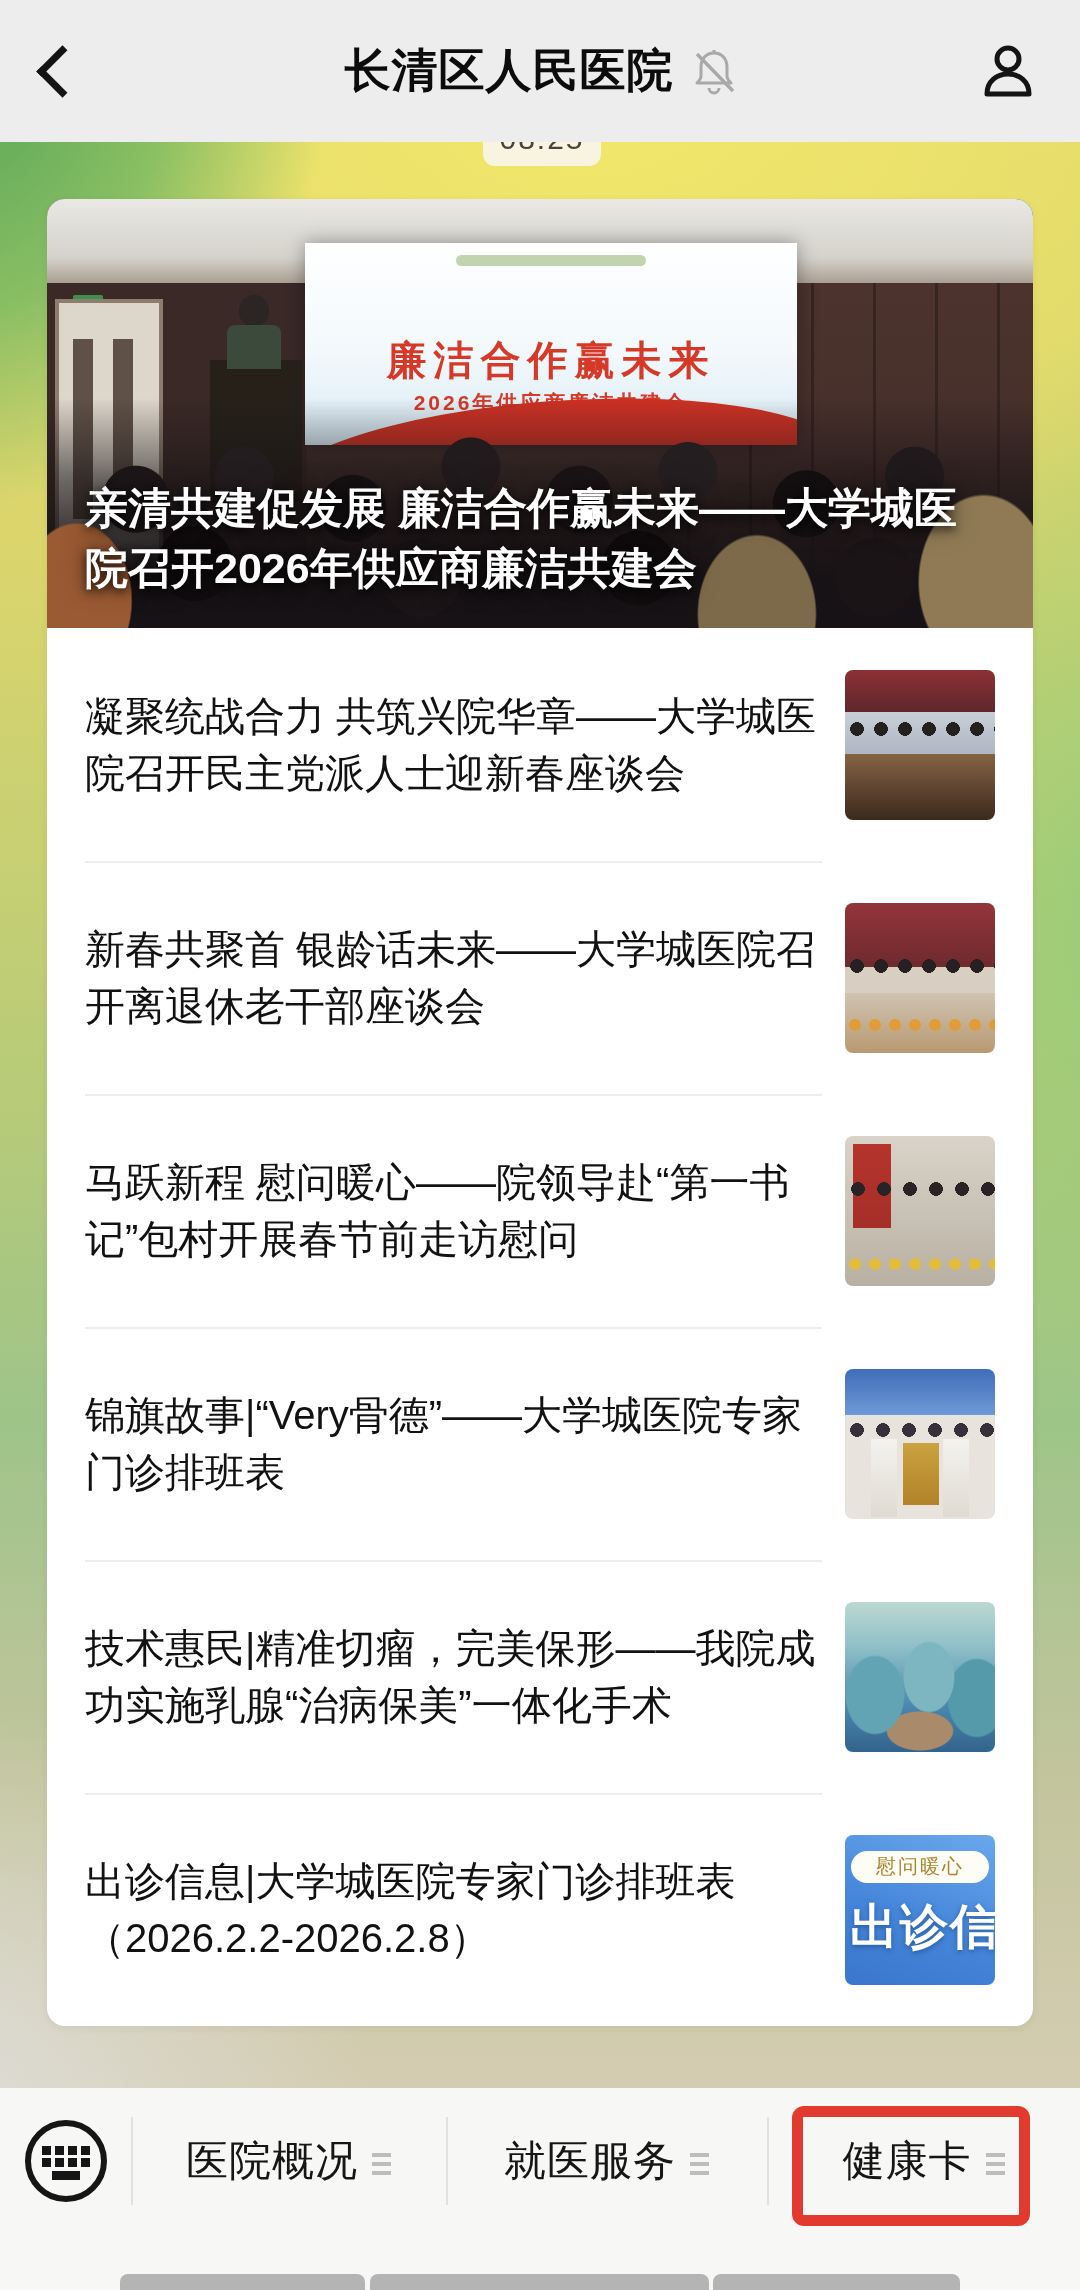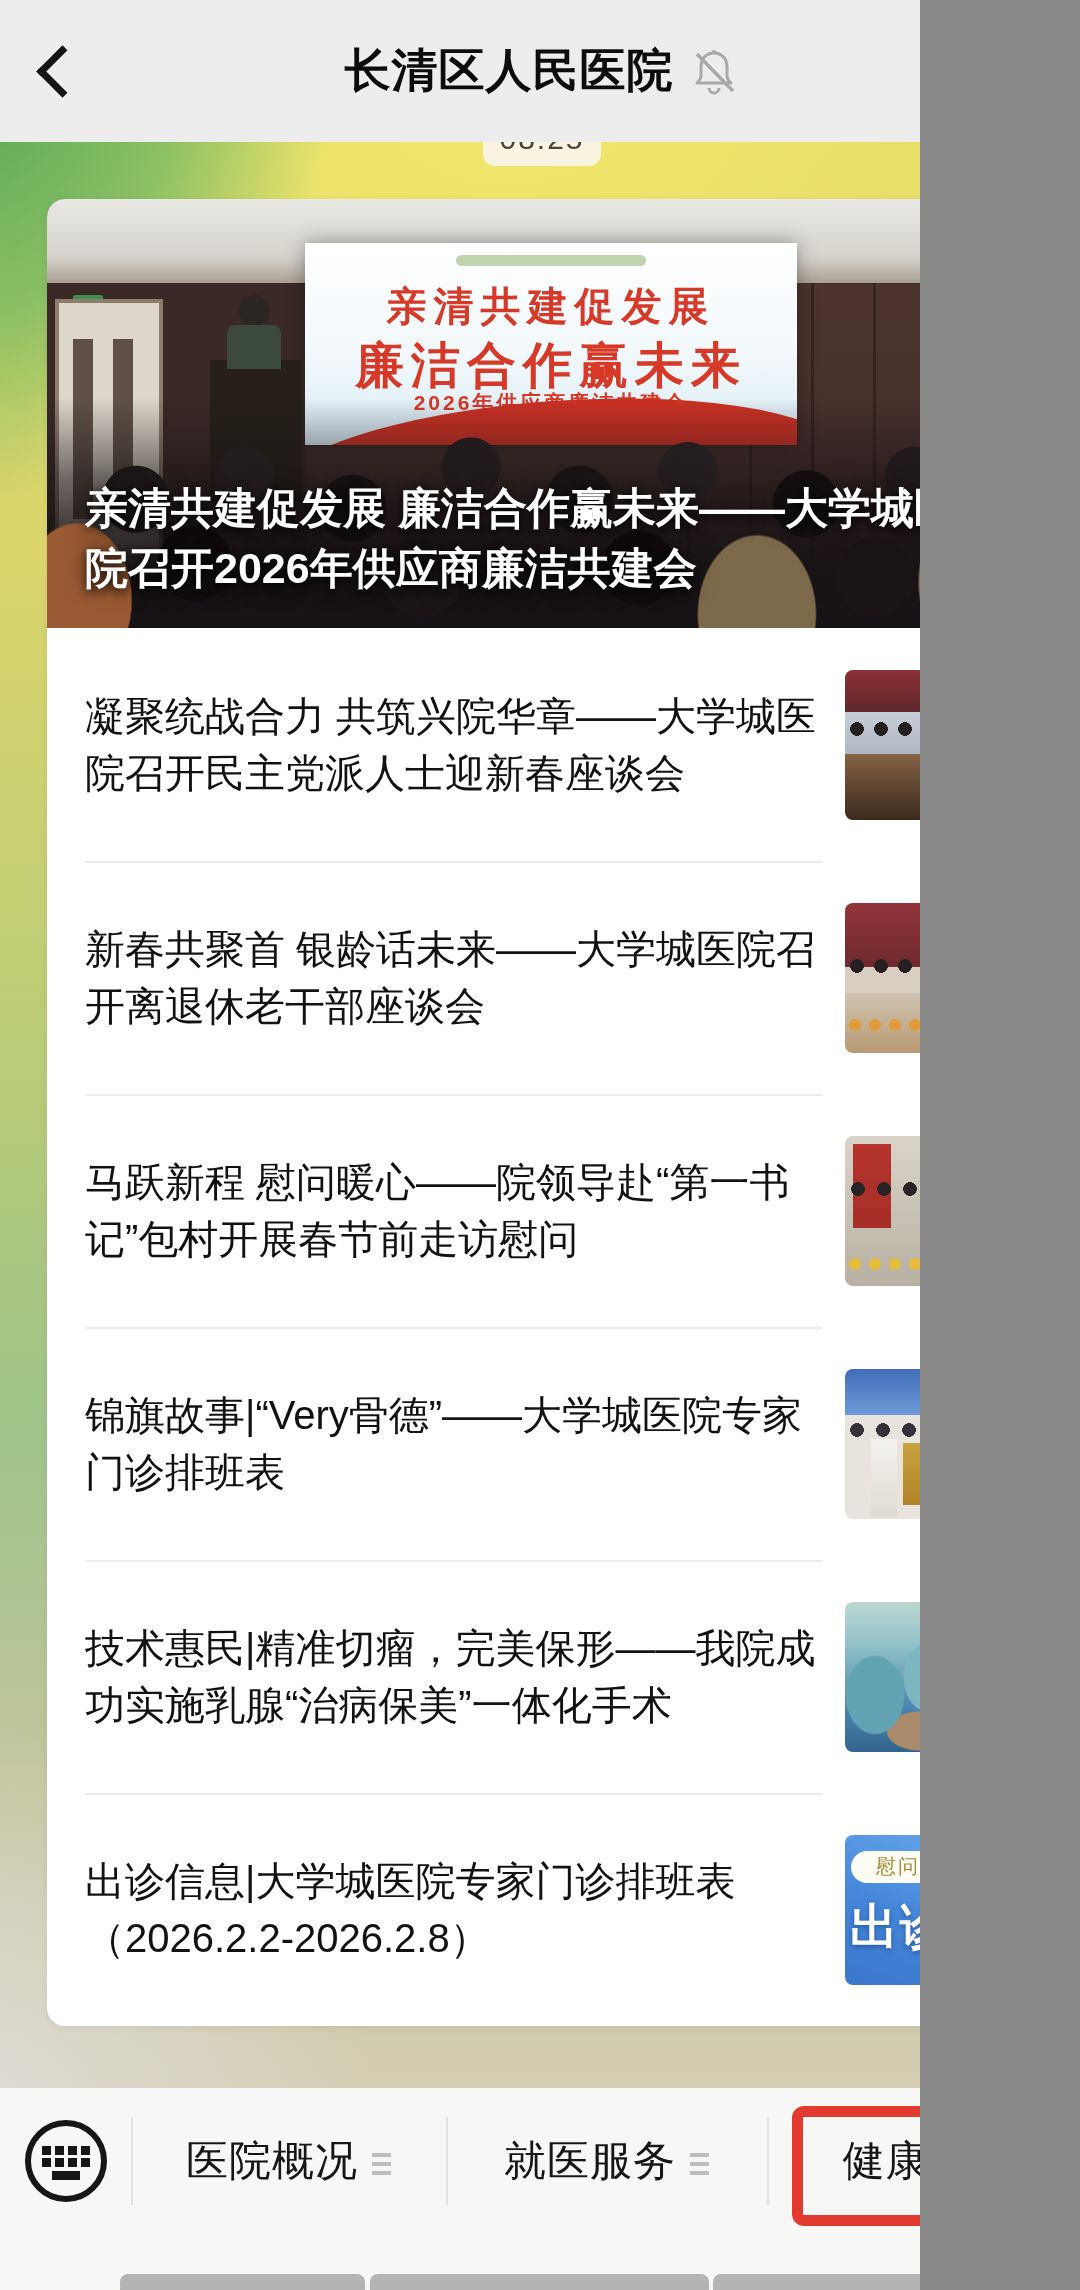--- a/index.html
+++ b/index.html
@@ -1,16 +1,16 @@
 <!DOCTYPE html>
 <html><head>
 <meta charset="utf-8">
 <style>
   html,body{margin:0;padding:0;background:#888;}
-  .screen{position:relative;width:920px;height:2290px;overflow:hidden;
+  .screen{position:relative;width:1080px;height:2290px;overflow:hidden;
     font-family:"Liberation Sans",sans-serif;background:#eab308;}
 
   
   .wallpaper{position:absolute;inset:0;z-index:0;background:
     radial-gradient(ellipse 520px 640px at -4% 2%, rgba(74,160,84,.95) 0%, rgba(104,180,96,.72) 42%, rgba(120,190,100,0) 72%),
     radial-gradient(ellipse 950px 640px at 55% 4%, rgba(244,233,107,.95) 0%, rgba(236,226,106,.55) 55%, rgba(236,226,106,0) 80%),
     radial-gradient(ellipse 520px 820px at 104% 40%, rgba(148,204,122,.85) 0%, rgba(148,204,122,0) 72%),
     radial-gradient(ellipse 620px 560px at -6% 92%, rgba(223,222,218,.95) 0%, rgba(223,222,218,0) 70%),
     linear-gradient(180deg,#e0d96e 0%,#dbd56c 24%,#b7cb78 48%,#9ec489 62%,#c3c59d 78%,#d3ccb0 90%,#d8d2bf 100%);}
 
@@ -45,21 +45,21 @@
   .door{position:absolute;left:8px;top:100px;width:100px;height:329px;background:#ddd6cb;
     border:4px solid #8d7d6d;border-bottom:none;}
   .door i{position:absolute;top:36px;width:20px;height:180px;background:#5f5147;}
   .door i.s1{left:14px;} .door i.s2{left:54px;}
   .pscreen{position:absolute;left:258px;top:44px;width:492px;height:202px;overflow:hidden;
     background:linear-gradient(180deg,#ffffff 0%,#f2f8fb 55%,#d9ecf6 100%);box-shadow:0 0 18px rgba(0,0,0,.35);}
   .pscreen .logo{position:absolute;left:50%;top:12px;transform:translateX(-50%);width:190px;height:11px;
     border-radius:6px;background:#a3bb86;opacity:.65;}
   .sline{position:absolute;left:0;width:100%;text-align:center;color:#d63927;font-weight:bold;}
   .sl1{top:36px;font-size:40px;letter-spacing:7px;}
-  .sl2{top:90px;font-size:49px;letter-spacing:7px;}
+  .sl2{top:90px;font-size:40px;letter-spacing:7px;}
   .sl3{top:146px;font-size:21px;letter-spacing:3px;font-weight:600;}
   .sl4{top:174px;font-size:17px;letter-spacing:2px;font-weight:600;color:#cd4434;}
   .wave{position:absolute;left:-40px;bottom:-34px;width:580px;height:78px;background:#cc3124;
     border-radius:50% 50% 0 0/100% 100% 0 0;transform:rotate(-4deg);}
   .podium{position:absolute;left:163px;top:161px;width:92px;height:142px;background:#262019;}
   .speaker-head{position:absolute;left:192px;top:96px;width:30px;height:32px;border-radius:50%;background:#2b2523;}
   .speaker-body{position:absolute;left:180px;top:126px;width:54px;height:44px;border-radius:8px 8px 0 0;background:#3c4a3c;}
   .audience{position:absolute;left:0;bottom:0;width:986px;height:230px;background:
     radial-gradient(ellipse 56px 78px at 3% 88%, #9a5a33 97%, rgba(0,0,0,0)),
     radial-gradient(ellipse 66px 88px at 95% 80%, #8f7a55 97%, rgba(0,0,0,0)),
@@ -206,21 +206,20 @@
         <div class="ceiling"></div>
         <div class="wall-left"></div>
         <div class="wall-right"></div>
         <div class="exit-sign"></div>
         <div class="door">
             <i class="s1"></i>
             <i class="s2"></i>
           </div>
         <div class="pscreen">
           <span class="logo"></span>
-          <div class="sline sl1">亲清共建促发展</div>
           <div class="sline sl2">廉洁合作赢未来</div>
           <div class="sline sl3">2026年供应商廉洁共建会</div>
           <div class="sline sl4">2026年1月30日</div>
           <div class="wave"></div>
         </div>
         <div class="podium"></div>
         <div class="speaker-head"></div>
         <div class="speaker-body"></div>
         <div class="audience"></div>
         <div class="hero-title">亲清共建促发展 廉洁合作赢未来——大学城医院召开2026年供应商廉洁共建会</div>

